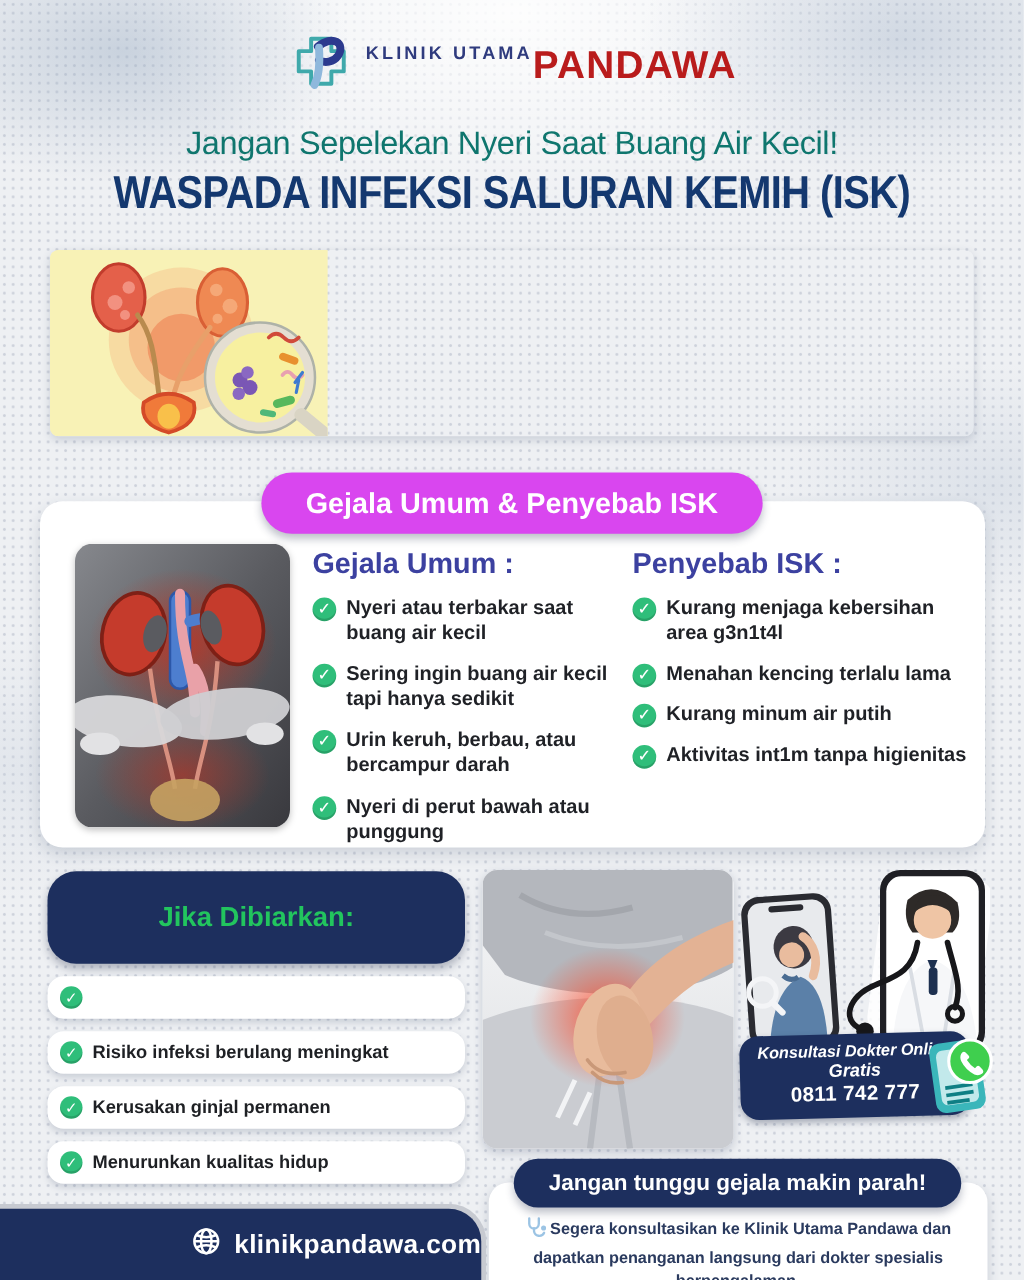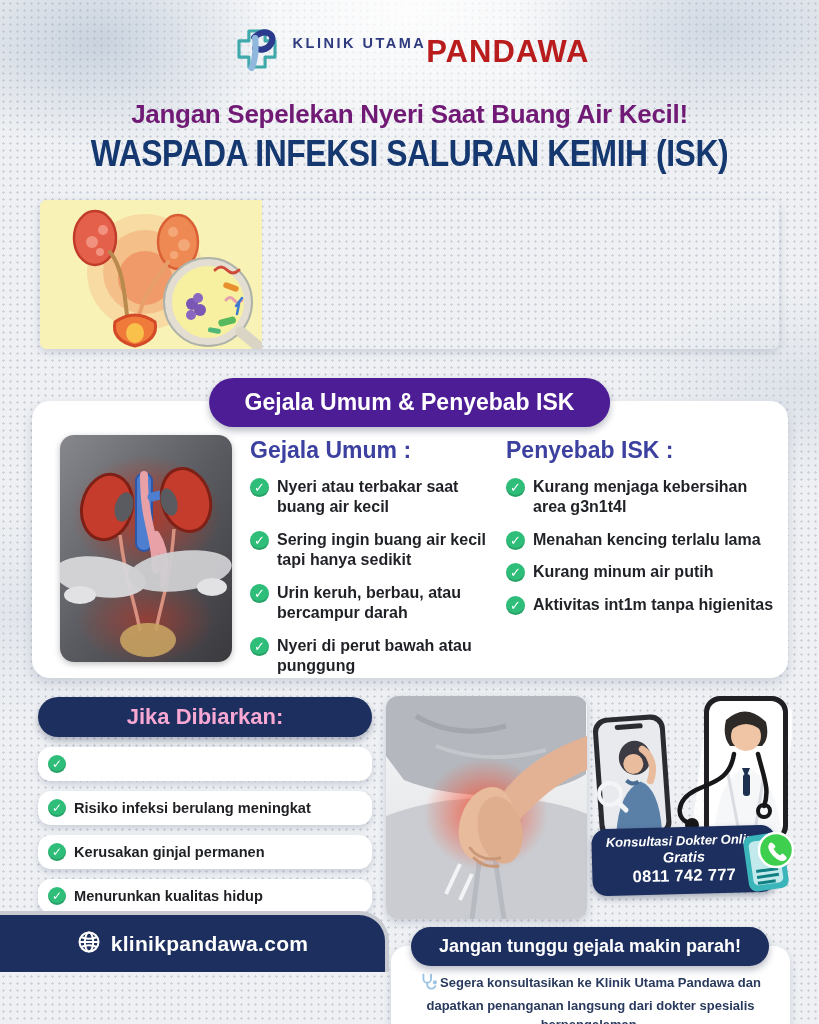--- a/index.html
+++ b/index.html
@@ -23,54 +23,54 @@
   }
   .abs{position:absolute;}
 
   
   .logo{top:22px;left:0;right:0;display:flex;justify-content:center;align-items:center;gap:9px;z-index:2;}
   .brand-text{display:flex;flex-direction:row;line-height:1;}
   .brand-top{font-size:14.5px;font-weight:700;letter-spacing:2.5px;color:#2f3b7e;margin-bottom:3px;}
   .brand-name{font-size:31px;font-weight:700;letter-spacing:1px;color:#b91c1c;}
 
   
-  .kicker{top:99px;left:0;right:0;text-align:center;font-size:26px;font-weight:700;color:#701a75;letter-spacing:-.3px;z-index:2;}
+  .kicker{top:99px;left:0;right:0;text-align:center;font-size:26px;font-weight:400;color:#0f766e;letter-spacing:-.3px;z-index:2;}
   .title{top:133px;left:0;right:0;text-align:center;font-size:37px;font-weight:700;color:#14386f;
     transform:scaleX(.86);transform-origin:center;letter-spacing:-.5px;z-index:2;}
 
   
   .about-row{top:200px;left:40px;width:739px;height:149px;display:flex;border-radius:7px;overflow:hidden;
     box-shadow:0 3px 8px rgba(40,55,90,.18);z-index:2;}
   .about-illustration{width:222px;height:100%;background:#f8f2b6;flex:none;}
   .about-panel{flex:1;background:linear-gradient(100deg,#0c3156 0%,#17527f 38%,#2a85b6 80%,#2e8fc0 100%);
     color:#fff;padding:13px 22px 10px 24px;}
   .about-panel h2{margin:0 0 7px;font-size:32px;letter-spacing:.2px;}
   .about-panel p{margin:0;font-size:16px;line-height:1.5;font-weight:700;max-width:470px;}
 
   
-  .main-banner{top:378px;left:50%;transform:translateX(-50%);background:#4c1d95;color:#fff;
+  .main-banner{top:378px;left:50%;transform:translateX(-50%);background:#d946ef;color:#fff;
     border-radius:26px;padding:11px 36px;font-size:23px;font-weight:700;white-space:nowrap;
     box-shadow:0 4px 7px rgba(30,40,70,.3);z-index:4;}
   .main-card{top:401px;left:32px;width:756px;height:277px;background:#fff;border-radius:18px;
     box-shadow:0 5px 12px rgba(40,55,90,.16);z-index:3;}
   .main-content{position:absolute;left:0;right:0;top:0;bottom:0;padding:34px 16px 16px 28px;display:flex;gap:18px;box-sizing:border-box;}
   .kidney-photo{width:172px;height:100%;border-radius:14px;overflow:hidden;flex:none;box-shadow:0 2px 6px rgba(0,0,0,.25);}
   .col{display:flex;flex-direction:column;}
   .col-symptoms{width:238px;flex:none;}
   .col-causes{width:272px;flex:none;}
   .col-heading{font-size:23px;font-weight:700;color:#3c41a0;margin:2px 0 13px;}
   .check-item{display:flex;gap:8px;margin-bottom:12px;}
   .check{width:19px;height:19px;flex:none;border-radius:50%;background:#2fbe7a;color:#fff;
     font-size:13px;line-height:19px;text-align:center;font-weight:700;margin-top:1px;
     box-shadow:inset 0 -2px 0 rgba(0,0,0,.15);font-family:"DejaVu Sans",sans-serif;}
   .check-text{font-size:16px;font-weight:700;color:#1f2126;line-height:1.28;}
 
   
   .jd-col{top:697px;left:38px;width:334px;z-index:2;}
-  .jd-pill{background:#1d2f5e;color:#f9a8d4;border-radius:23px;padding:7px 0;text-align:center;
+  .jd-pill{background:#1d2f5e;color:#22c55e;border-radius:23px;padding:24px 0;text-align:center;
     font-size:22px;font-weight:700;box-shadow:0 4px 7px rgba(30,40,70,.3);}
   .jd-row{margin-top:10px;background:#fff;border-radius:13px;padding:8px 10px;display:flex;gap:8px;align-items:center;
     box-shadow:0 3px 6px rgba(40,55,90,.18);}
   .jd-row .check{width:18px;height:18px;line-height:18px;font-size:12px;margin-top:0;}
   .jd-text{font-size:14.6px;font-weight:700;color:#1e2024;line-height:1.1;}
 
   
   .mid-photo{top:696px;left:386px;width:201px;height:223px;border-radius:12px;overflow:hidden;
     box-shadow:0 3px 8px rgba(40,55,90,.2);z-index:2;}
 
@@ -86,23 +86,23 @@
 
   
   .cta-card{top:946px;left:391px;width:399px;background:#fff;border-radius:16px;padding:27px 10px 11px;
     box-sizing:border-box;box-shadow:0 4px 9px rgba(40,55,90,.18);z-index:2;}
   .cta-pill{top:927px;left:411px;width:358px;background:#1d2f5e;color:#fff;border-radius:24px;
     padding:9px 0;text-align:center;font-size:18px;font-weight:700;box-shadow:0 4px 7px rgba(30,40,70,.3);z-index:3;}
   .cta-body{font-size:13px;font-weight:700;color:#2a3a5e;text-align:center;line-height:1.5;}
   .steth-icon{display:inline-block;vertical-align:-3px;margin-right:3px;}
 
   
-  .footer{top:911px;left:0;width:389px;height:61px;background:#1d2f5e;border-top-right-radius:30px;
+  .footer{top:963px;left:0;width:389px;height:61px;background:#1d2f5e;border-top-right-radius:30px;
     border-top:4px solid #c7cad1;border-right:4px solid #c7cad1;box-sizing:border-box;
-    display:flex;align-items:center;justify-content:center;gap:10px;z-index:2;}
+    display:flex;align-items:center;justify-content:flex-end;gap:10px;z-index:2;}
   .footer-text{color:#fff;font-size:21px;font-weight:700;letter-spacing:.3px;}
 </style>
 </head>
 <body>
 
 <div class="bg-dots"></div>
 <div class="bg-clouds"></div>
 
 <div class="abs logo">
   <span>

